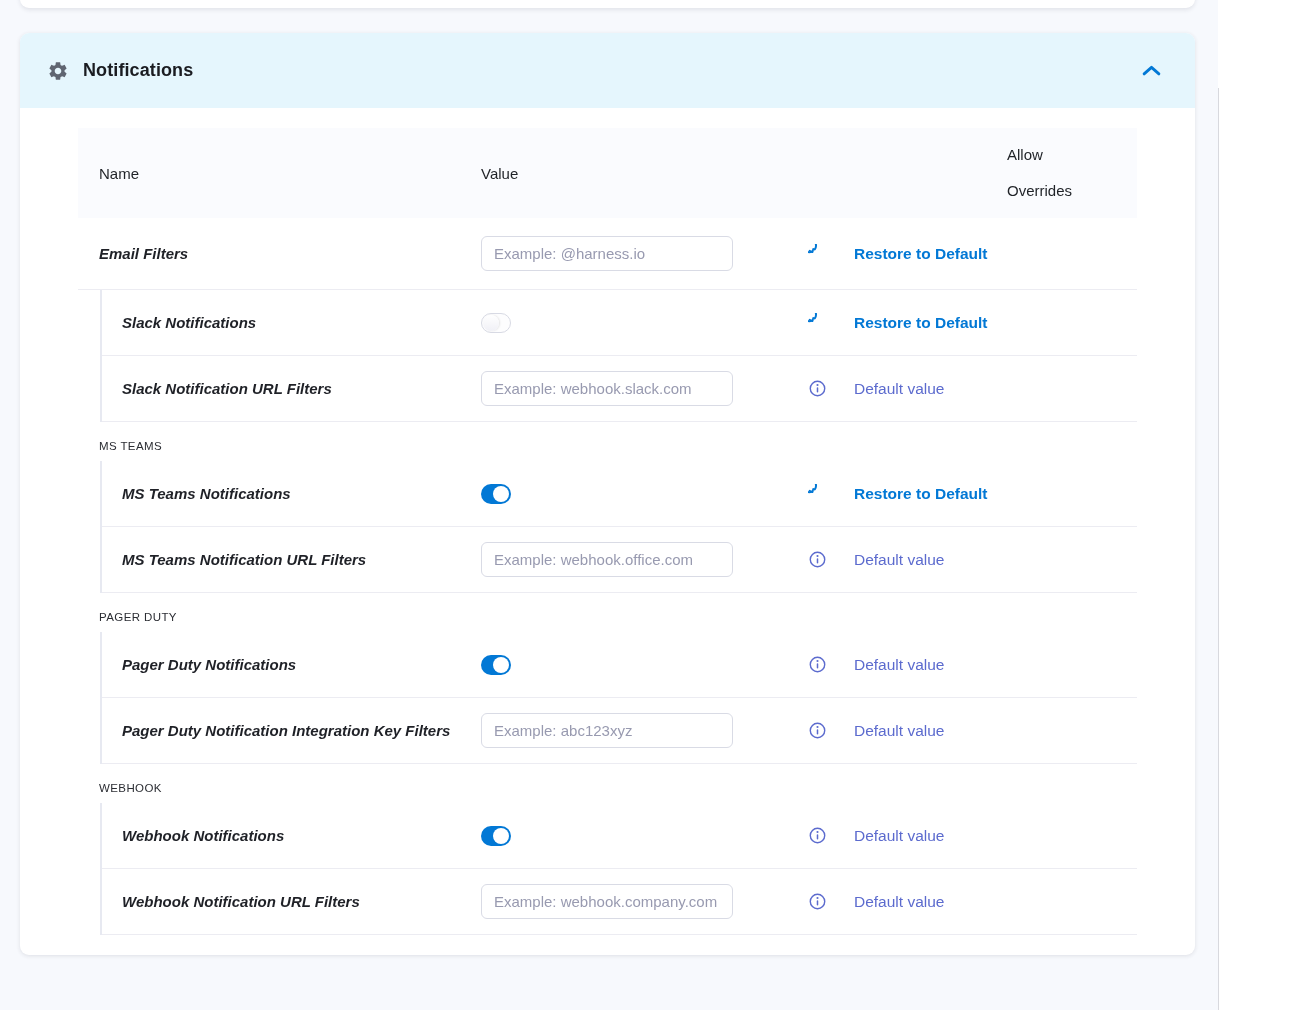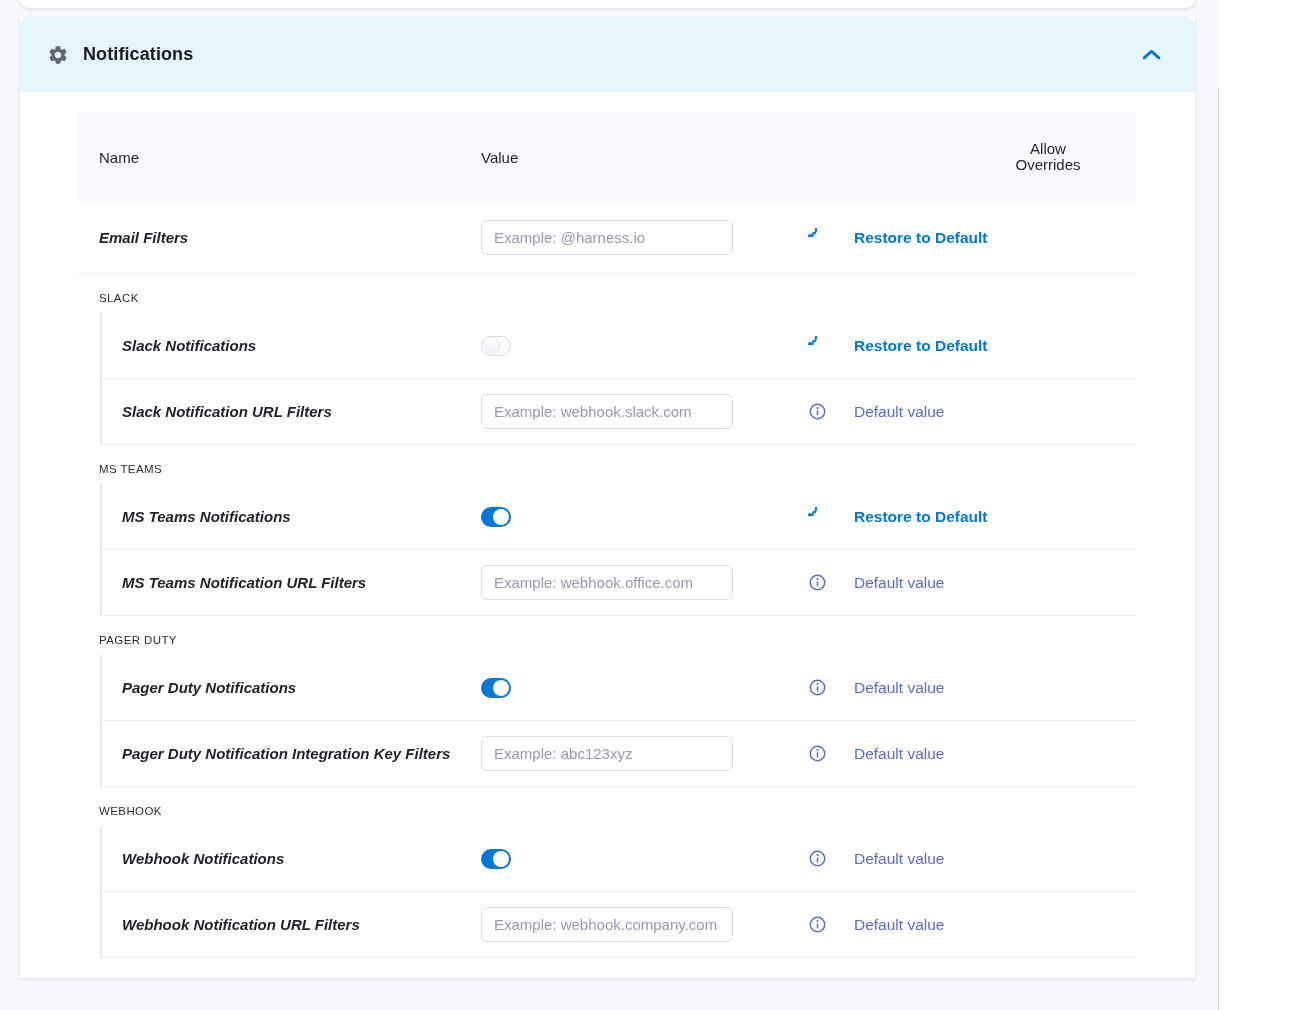--- a/index.html
+++ b/index.html
@@ -21,43 +21,43 @@
   .right-divider {
     position:absolute; left:1218px; top:88px; width:1px; height:922px;
     background:#d8d9de;
   }
   .prev-card {
     position:absolute; left:20px; top:-14px; width:1175px; height:22px;
     background:#ffffff; border-radius:0 0 9px 9px;
     box-shadow:0 2px 4px rgba(40,41,61,0.10);
   }
   .card {
-    position:absolute; left:20px; top:17px; width:1175px;
-    background:#ffffff; border-radius:1px;
+    position:absolute; left:20px; top:33px; width:1175px;
+    background:#ffffff; border-radius:9px;
     box-shadow:0 1px 4px rgba(40,41,61,0.12);
     padding-bottom:20px;
   }
   .card-header {
     height:75px; background:#e5f6fd; border-radius:9px 9px 0 0;
     display:flex; align-items:center; padding:0 30px 0 27px;
   }
   .gear { width:22px; height:22px; color:#5f6571; margin-right:14px; flex:0 0 auto; display:flex; }
   .card-title { font-size:18px; font-weight:700; color:#1a1c21; letter-spacing:.1px; }
   .collapse-btn {
     margin-left:auto; background:none; border:none; padding:4px; cursor:pointer;
     display:flex; align-items:center;
   }
   .table { margin:20px 58px 0 58px; }
   .thead {
     display:grid; grid-template-columns:403px 526px 1fr; align-items:center;
     background:#fafbfe; height:90px;
     font-size:15px; font-weight:500; color:#1f2227;
   }
   .thead .th-name { padding-left:21px; }
-  .thead .th-allow { width:82px; line-height:16px;text-align:center; }
+  .thead .th-allow { width:82px; line-height:36px; }
   .row {
     display:grid; grid-template-columns:403px 327px 1fr; align-items:center;
     height:72px; border-bottom:1px solid #ececf2;
   }
   .row .name { padding-left:21px; font-size:15px; font-weight:700; color:#1f2127;font-style:italic; }
   .group-label {
     margin:18px 0 9px 0; padding-left:21px;
     font-size:11.5px; font-weight:500; color:#2b2d33; letter-spacing:.4px;
   }
   .group { margin-left:22px; border-left:2px solid #e7e9f1; }
@@ -139,21 +139,20 @@
         <input class="text-input" type="text" placeholder="Example: @harness.io" style="">
       </div>
       <div class="action restore">
         <svg width="19" height="19" viewBox="0 0 20 20">
             <use href="#icon-restore"></use>
           </svg>
         <span>Restore to Default</span>
       </div>
     </div>
 
-    <div class="group-label">SLACK</div>
     <div class="group">
       <div class="row">
         <div class="name">Slack Notifications</div>
         <div>
           <div class="toggle off">
               <span class="knob"></span>
             </div>
         </div>
         <div class="action restore">
           <svg width="19" height="19" viewBox="0 0 20 20">

